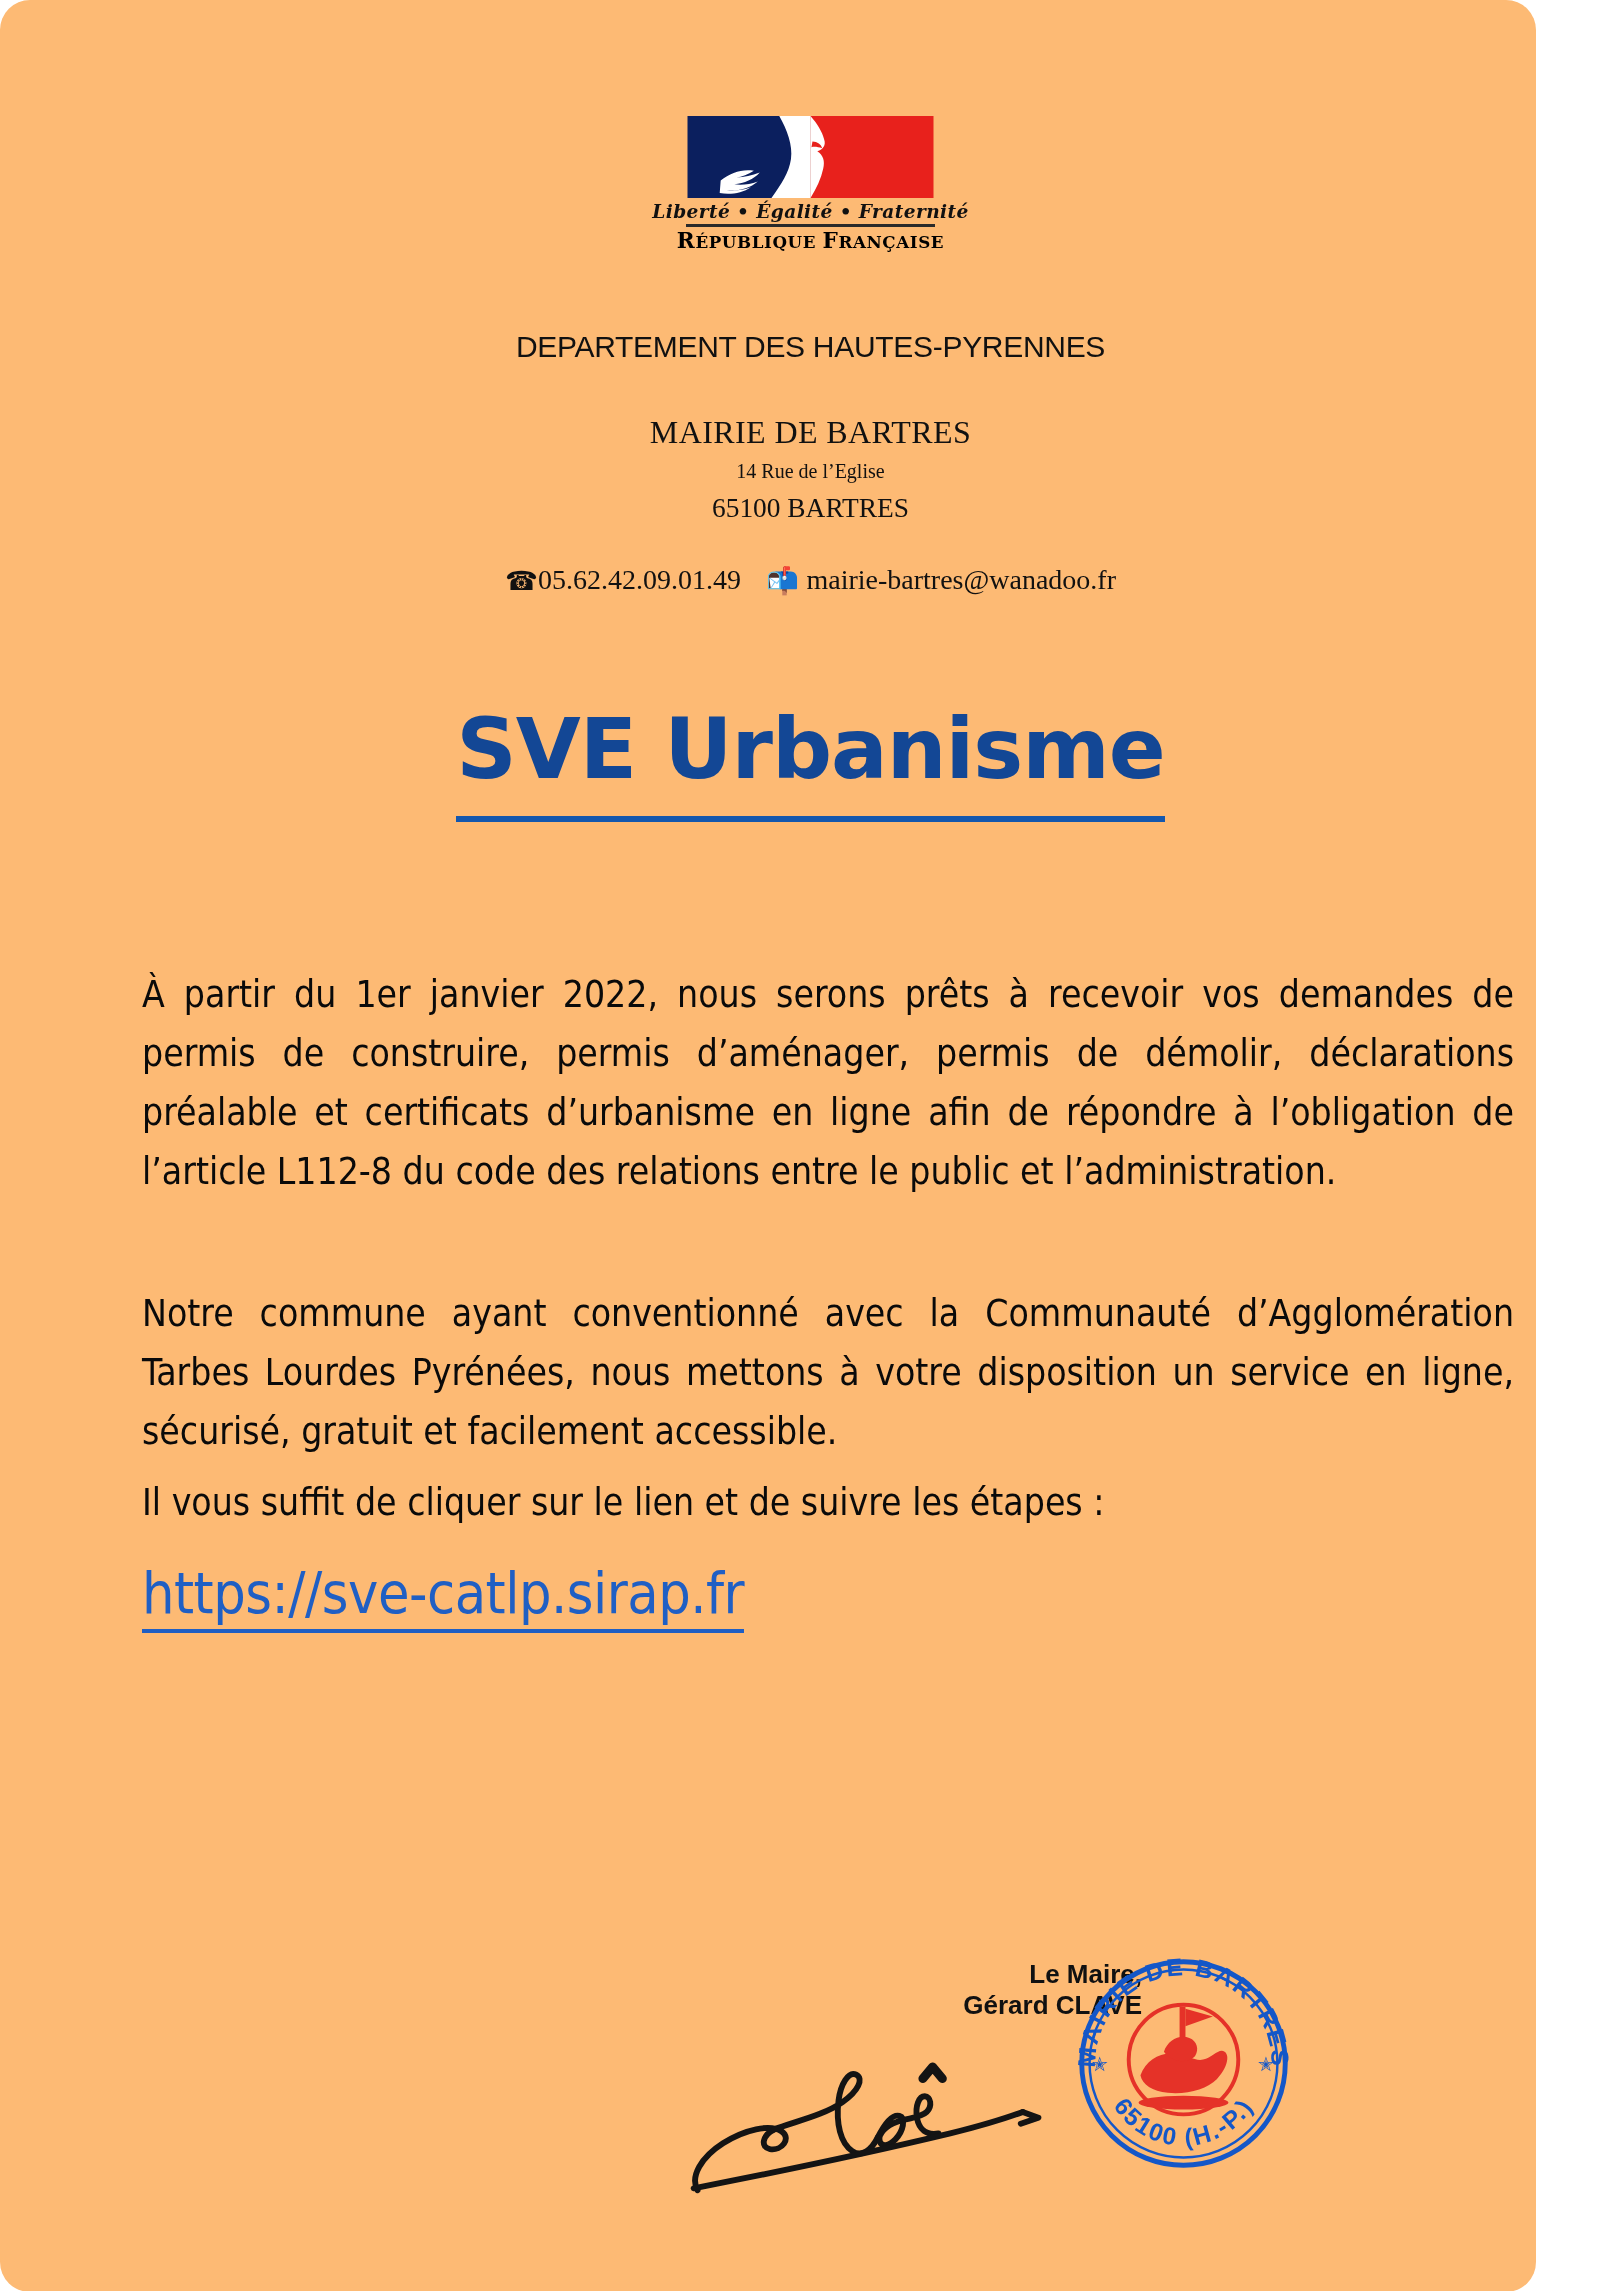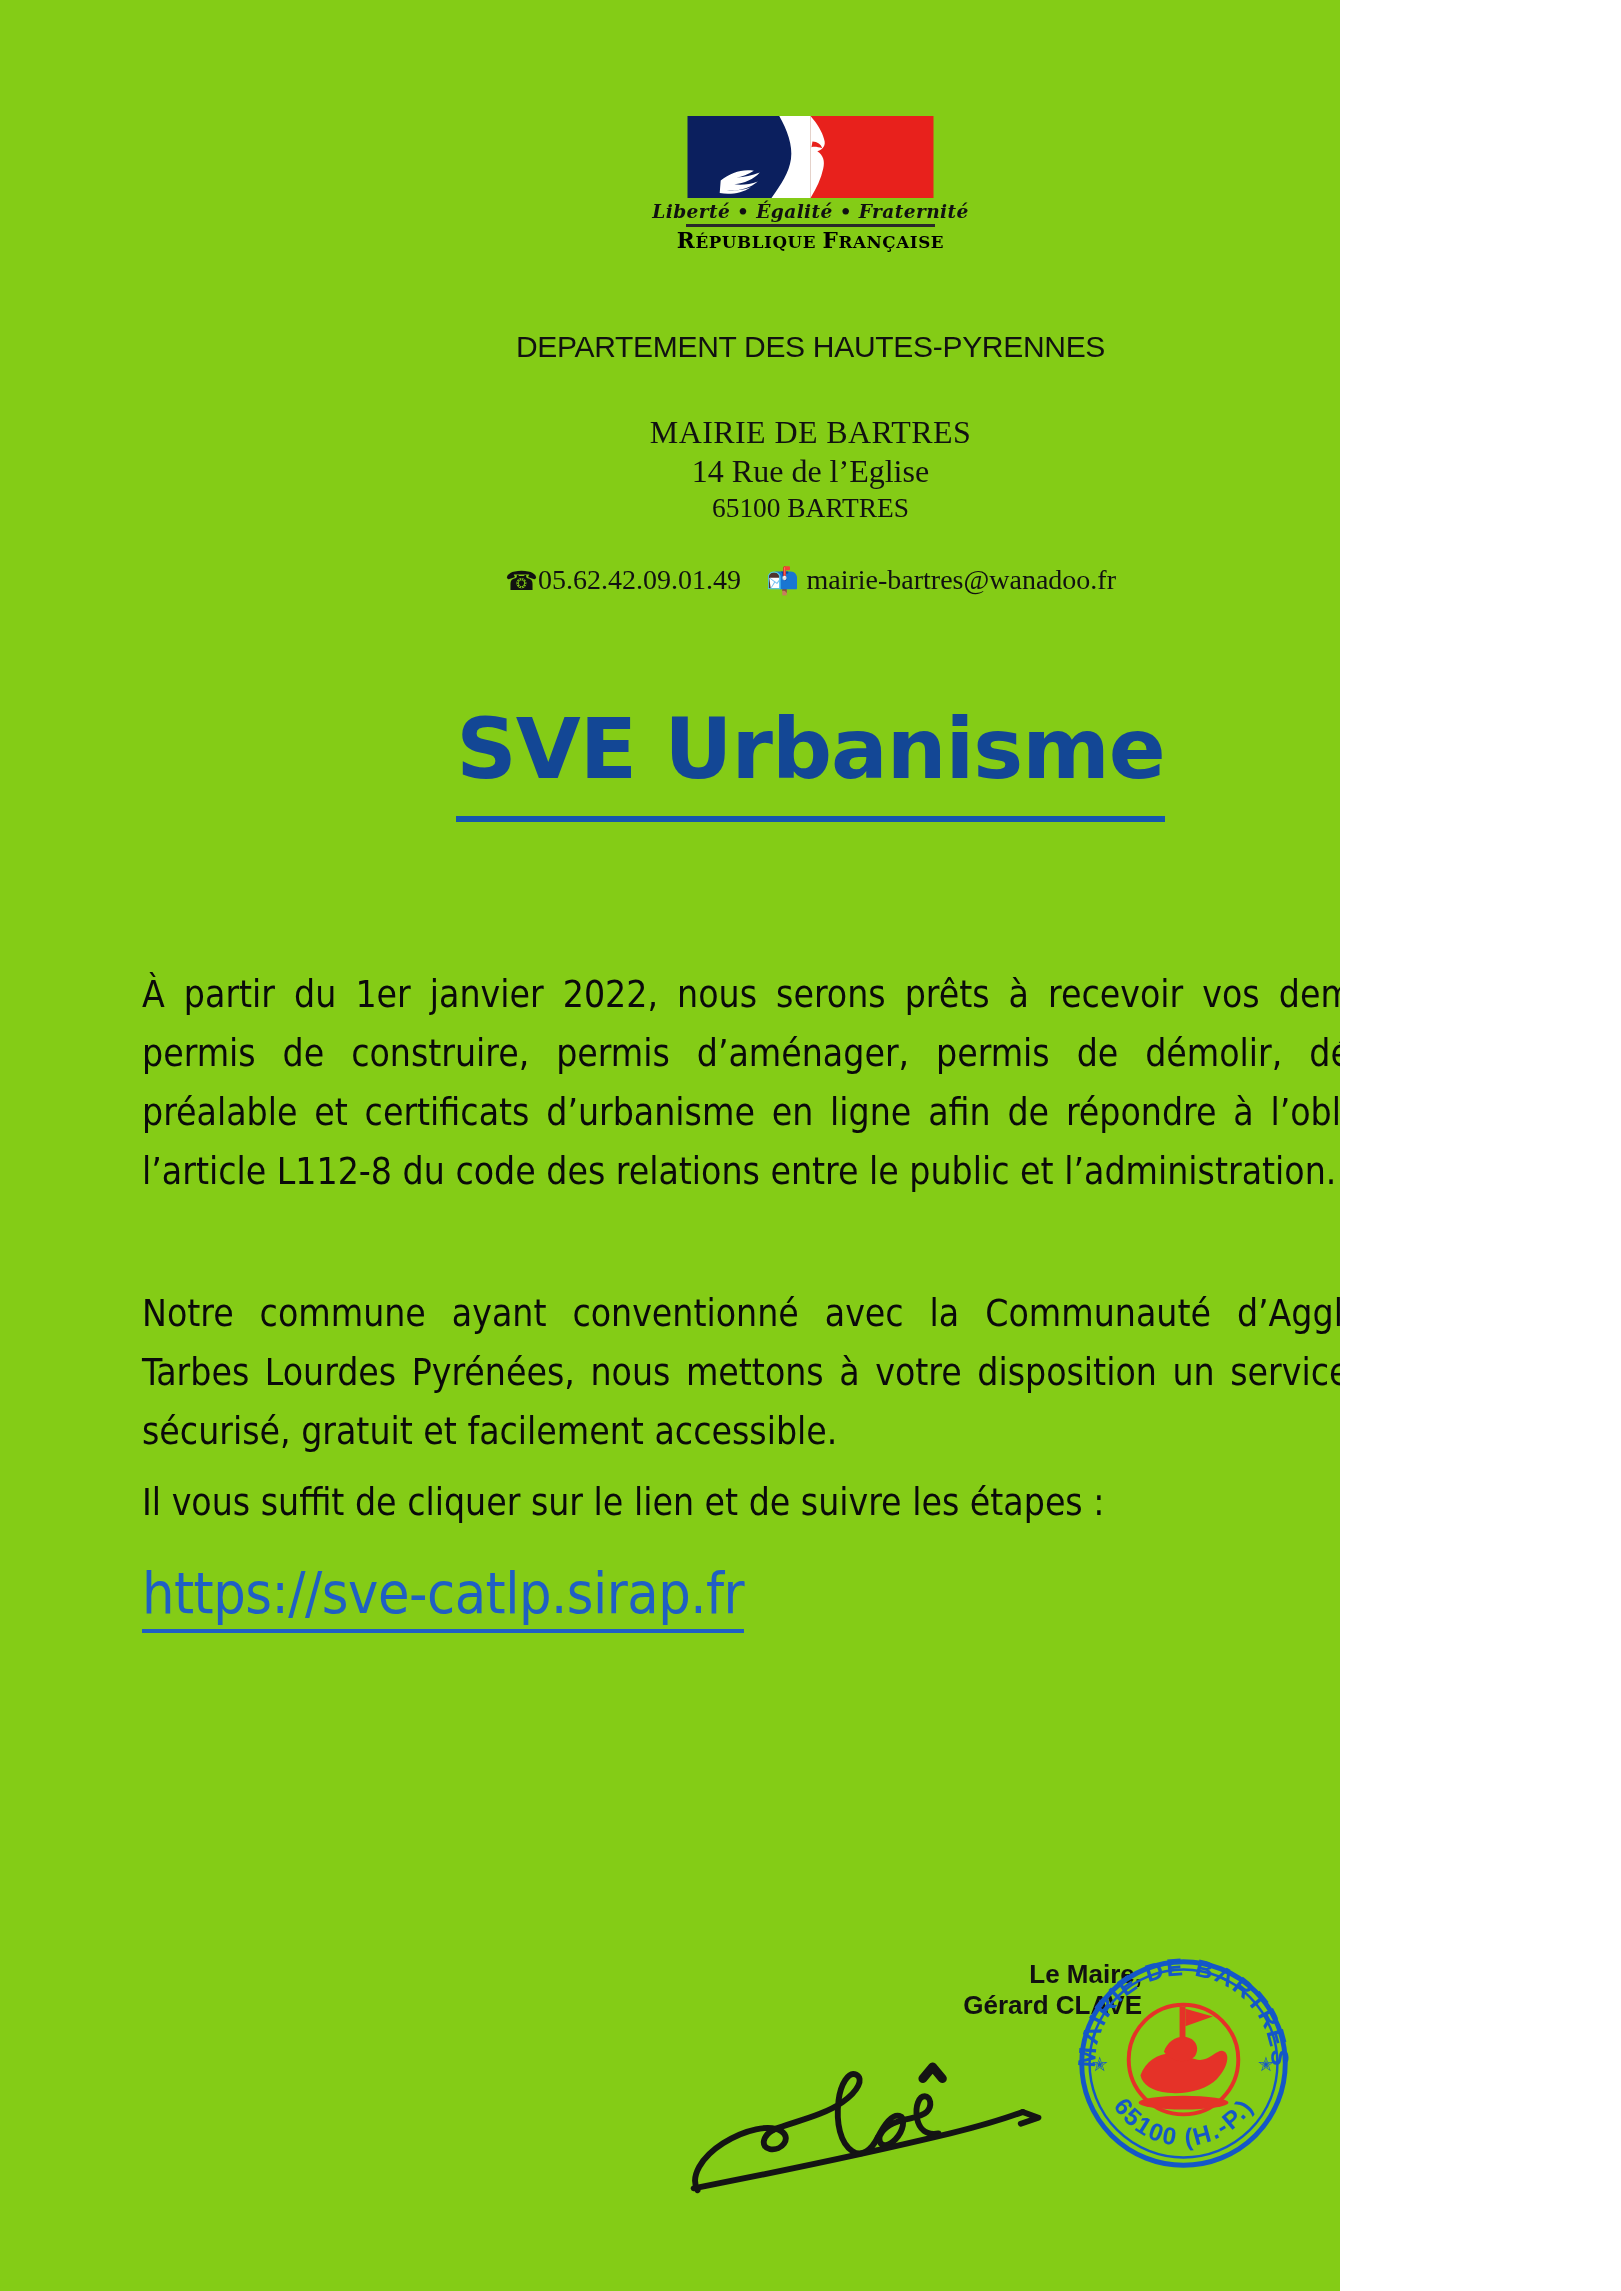--- a/index.html
+++ b/index.html
@@ -2,26 +2,27 @@
 <html><head>
 <meta charset="utf-8">
 <style>
   html, body {
     margin: 0;
     padding: 0;
     background: #ffffff;
   }
   .page {
     position: relative;
-    width: 1340px;
+    width: 1536px;
     height: 2292px;
-    background: #84cc16;
+    background: #fdba74;
     overflow: hidden;
     font-family: "Liberation Sans", sans-serif;
     color: #000000;
+    border-radius: 30px;
   }
 
   
   .logo-block {
     position: absolute;
     left: 0;
     top: 116px;
     width: 1621px;
     text-align: center;
   }
@@ -75,21 +76,21 @@
   .addr {
     position: absolute;
     left: 0;
     top: 412px;
     width: 1621px;
     text-align: center;
     font-family: "Liberation Serif", serif;
     color: #111;
   }
   .addr .l1 { font-size: 32px; letter-spacing: 0.4px; line-height: 41px; }
-  .addr .l2 { font-size: 32px; line-height: 37px; }
+  .addr .l2 { font-size: 20px; line-height: 37px; }
   .addr .l3 { font-size: 27.4px; line-height: 37px; }
 
   .contact {
     position: absolute;
     left: 0;
     top: 564px;
     width: 1621px;
     text-align: center;
     font-family: "Liberation Serif", serif;
     font-size: 28px;

